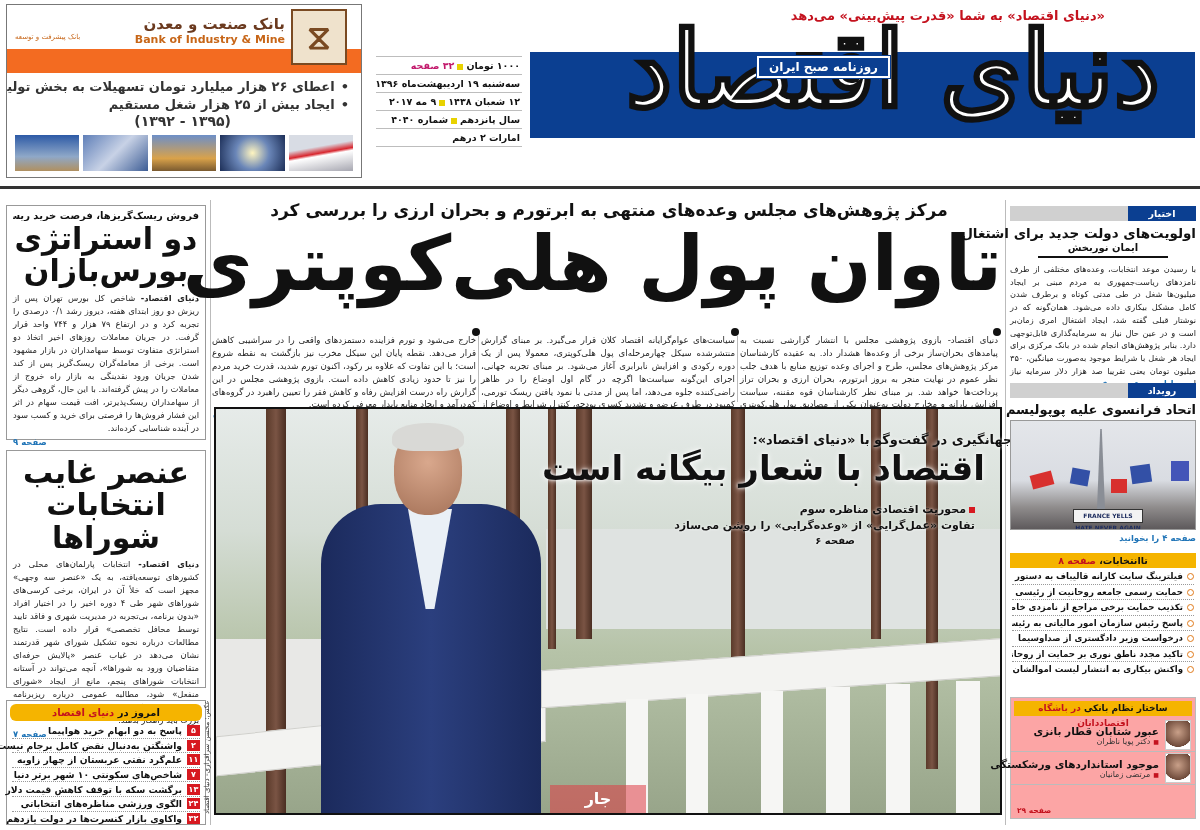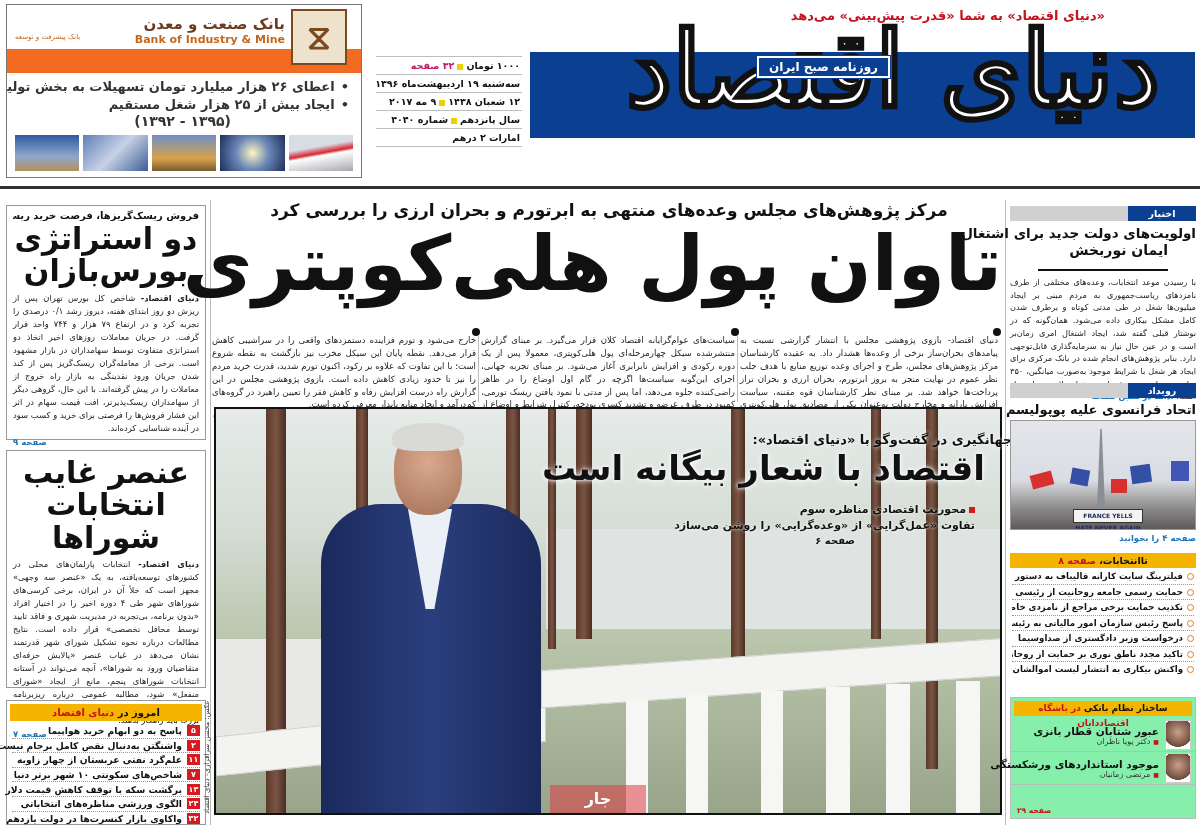--- a/index.html
+++ b/index.html
@@ -43,21 +43,21 @@
   .box { border: 1px solid #999; background: #fff; }
   #box1 { left: 6px; top: 205px; width: 200px; height: 235px; padding: 4px 6px; }
   #box2 { left: 6px; top: 450px; width: 200px; height: 238px; padding: 4px 6px; }
   .kicker { font-size: 10px; font-weight: bold; text-align: right; white-space: nowrap; overflow: hidden; }
   .big-title { font-size: 30px; font-weight: bold; line-height: 1.08; text-align: center; letter-spacing: -1px; margin: 2px 0 4px; }
   .body-text { font-size: 8.4px; line-height: 1.55; text-align: justify; color: #222; }
   .body-text b { font-weight: bold; }
   .page-ref { color: #1f74b7; font-size: 8.5px; font-weight: bold; display: block; text-align: left; margin-top: 1px; }
 
   #today { left: 6px; top: 700px; width: 200px; height: 125px; border: 1px solid #999; }
-  #today .hdr { background: #f5b400; height: 17px; font-size: 10px; font-weight: bold; text-align: center; line-height: 17px; margin: 3px; }
+  #today .hdr { background: #f5b400; height: 17px; font-size: 10px; font-weight: bold; text-align: center; line-height: 17px; margin: 3px; border-radius: 6px; }
   #today .hdr .red { color: #c4121e; }
   #today ul { list-style: none; padding: 0 5px; }
   #today li { display: flex; align-items: center; gap: 5px; font-size: 9.2px; font-weight: bold; height: 14.6px; border-bottom: 1px dotted #999; white-space: nowrap; }
   #today li:last-child { border-bottom: none; }
   #today .num { background: #d71920; color: #fff; font-size: 8px; min-width: 13px; height: 11px; text-align: center; line-height: 11px; }
 
   
   #subhead { left: 216px; top: 200px; width: 786px; text-align: center; font-size: 17px; font-weight: bold; white-space: nowrap; }
   #headline { left: 216px; top: 222px; width: 786px; text-align: center; font-size: 76px; font-weight: bold; line-height: 1.1; letter-spacing: -3px; white-space: nowrap; }
   .bullet-dot { width: 8px; height: 8px; border-radius: 50%; background: #111; }
@@ -84,38 +84,38 @@
   #photo-sub2 { right: 225px; top: 519px; font-size: 11px; font-weight: bold; color: #111; text-shadow: 0 0 3px #fff; }
   #photo-page { right: 345px; top: 535px; font-size: 10px; font-weight: bold; color: #111; text-shadow: 0 0 3px #fff; }
   #photo-credit { left: 203px; top: 700px; width: 10px; height: 118px; writing-mode: vertical-rl; transform: rotate(180deg); font-size: 7px; color: #333; white-space: nowrap; }
   #watermark { left: 550px; top: 785px; width: 96px; height: 28px; background: rgba(222,60,70,0.55); color: #fff; font-weight: bold; font-size: 16px; text-align: center; line-height: 28px; }
 
   
   .sec-bar { height: 15px; background: #d0d0d0; position: relative; }
   .sec-bar .lbl { position: absolute; right: 0; top: 0; width: 68px; height: 15px; background: #0b3f91; color: #fff; font-size: 9.5px; font-weight: bold; text-align: center; line-height: 15px; }
   #editorial { left: 1010px; top: 206px; width: 186px; }
   #editorial .title { font-size: 13.5px; font-weight: bold; text-align: right; margin: 4px 0 1px; white-space: nowrap; }
-  #editorial .author { font-size: 14px; font-weight: bold; padding-bottom: 11px; border-bottom: 2px solid #111; margin: 0 28px 5px; }
+  #editorial .author { font-size: 10px; font-weight: bold; text-align: center; padding-bottom: 3px; border-bottom: 2px solid #111; margin: 0 28px 5px; }
   #editorial .body-text { font-size: 8.2px; line-height: 1.55; }
   #editorial .cont { color: #1f74b7; font-size: 8px; font-weight: bold; }
 
   #event { left: 1010px; top: 383px; width: 186px; }
   #event .title { font-size: 13px; font-weight: bold; text-align: center; margin: 4px 0 3px; white-space: nowrap; }
   #event .pic { height: 110px; border: 1px solid #999; position: relative; overflow: hidden; background: linear-gradient(180deg, #e4e6ea 0%, #d9dce2 55%, #8f8c8c 80%, #5e5a5c 100%); }
   #event .read { color: #1f74b7; font-size: 8.5px; font-weight: bold; margin-top: 3px; }
 
   #elections { left: 1010px; top: 553px; width: 186px; }
   #elections .hdr { background: #f5b400; height: 15px; font-size: 9.5px; font-weight: bold; text-align: center; line-height: 15px; }
   #elections .hdr .red { color: #c4121e; }
   #elections ul { list-style: none; padding: 1px 2px; }
   #elections li { font-size: 8.6px; font-weight: bold; height: 15.5px; line-height: 15.5px; border-bottom: 1px dotted #999; white-space: nowrap; overflow: hidden; }
   #elections li:last-child { border-bottom: none; }
   #elections li::before { content: ""; display: inline-block; width: 5px; height: 5px; border: 1.5px solid #e07a1a; border-radius: 50%; margin-left: 4px; vertical-align: middle; }
 
-  #banking { left: 1010px; top: 697px; width: 186px; height: 122px; border: 1px solid #bbb; background: #86efac; }
+  #banking { left: 1010px; top: 697px; width: 186px; height: 122px; border: 1px solid #bbb; background: #fca5a5; }
   #banking .hdr { background: #f5b400; height: 15px; font-size: 9px; font-weight: bold; text-align: center; line-height: 15px; margin: 3px; }
   #banking .hdr .red { color: #c4121e; }
   .prof { display: flex; align-items: center; gap: 6px; padding: 2px 4px; height: 33px; border-bottom: 1px solid #bbb; }
   .prof:last-of-type { border-bottom: none; }
   .face { width: 26px; height: 30px; background: radial-gradient(circle at 50% 40%, #c9a089, #6e4a3a 70%, #fff 72%); border: 1px solid #ccc; flex: none; }
   .prof .t { font-size: 10.5px; font-weight: bold; white-space: nowrap; }
   .prof .n { font-size: 8px; color: #333; }
   .prof .n::before { content: "■"; color: #c4121e; font-size: 6px; margin-left: 3px; }
   #banking .pg { position: absolute; left: 6px; bottom: 3px; color: #c4121e; font-size: 7.5px; font-weight: bold; }
 

